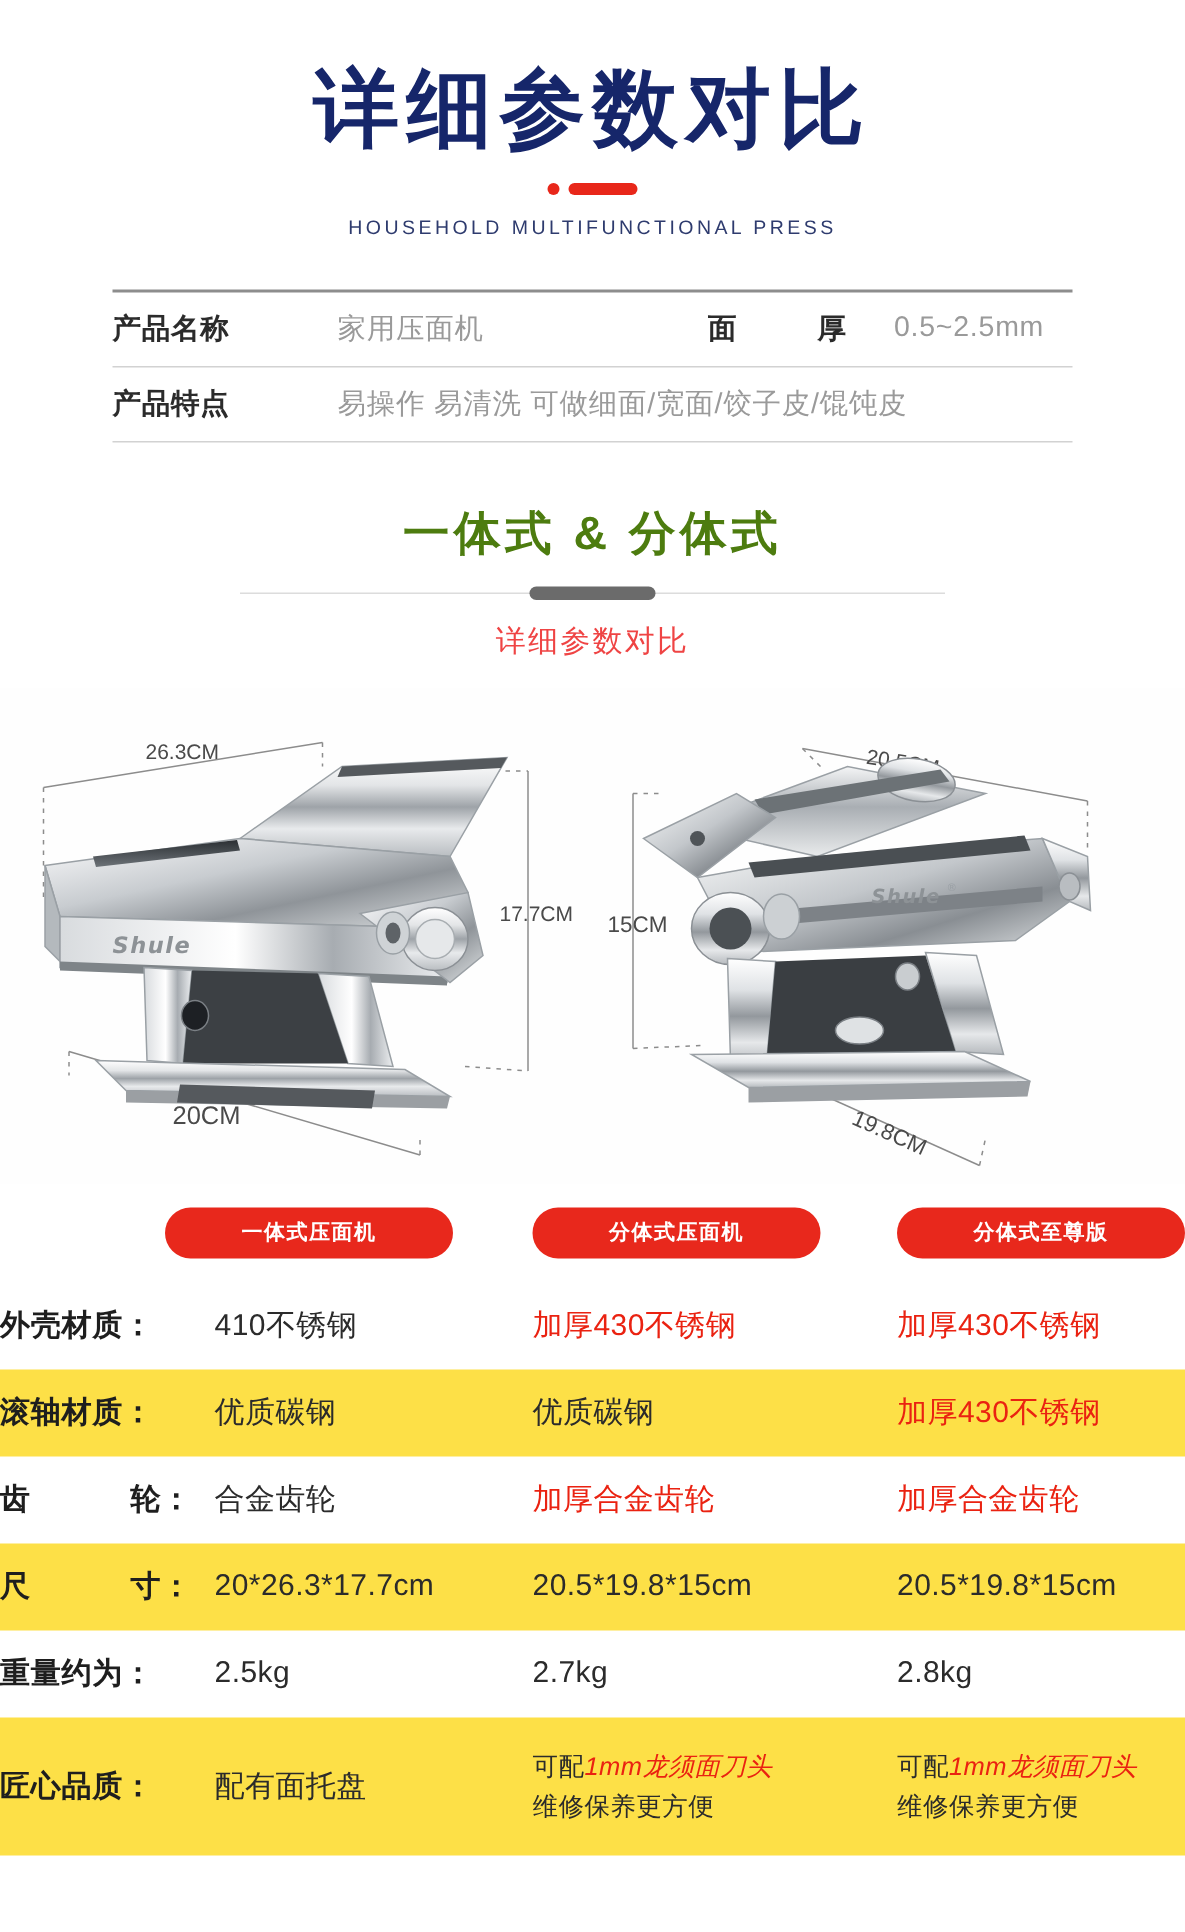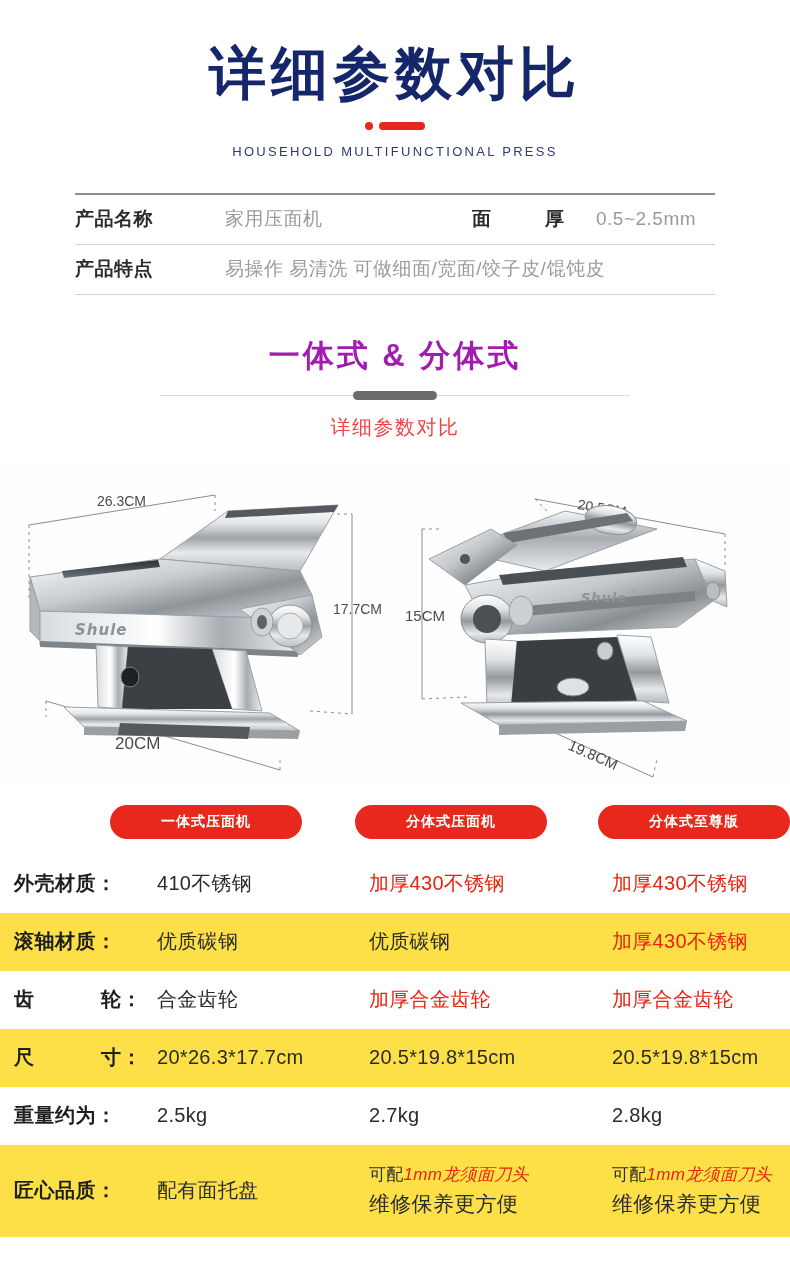--- a/index.html
+++ b/index.html
@@ -49,21 +49,21 @@
   .spec-value.wide { flex: 1; }
   .spec-label2 {
     font-size: 19px; font-weight: 700; color: #2b2b2b;
     width: 118px; flex: none;
     display: flex; justify-content: space-between;
   }
 
   
   .section { margin-top: 40px; text-align: center; }
   .section-title {
-    font-size: 31px; font-weight: 700; color: #a21caf; letter-spacing: 3px;
+    font-size: 31px; font-weight: 700; color: #4d7c0f; letter-spacing: 3px;
   }
   .divider-wrap {
     position: relative; width: 470px; height: 10px;
     margin: 14px auto 0;
   }
   .divider-line {
     position: absolute; top: 4px; left: 0; width: 100%; height: 1px;
     background: #dcdcdc;
   }
   .divider-knob {
@@ -88,34 +88,34 @@
     background: #e8281c; border-radius: 17px;
     color: #ffffff; font-size: 14px; font-weight: 700; letter-spacing: 1px;
     display: flex; align-items: center; justify-content: center;
   }
   .badge.b1 { left: 110px; width: 192px; }
   .badge.b2 { left: 355px; width: 192px; }
   .badge.b3 { left: 598px; width: 192px; border-top-right-radius: 17px; border-bottom-right-radius:17px; }
 
   
   .cmp { width: 790px; margin-top: 4px; }
-  .cmp-row { display: flex; align-items: center; height: 58px; padding-left: 14px; }
+  .cmp-row { display: flex; align-items: center; height: 58px; padding-left: 0; }
   .cmp-row.alt { background: #fde047; }
   .cmp-row.tall { height: 92px; align-items: center; }
   .cmp-label {
     width: 130px; flex: none;
     font-size: 20px; font-weight: 700; color: #1e1e1e; letter-spacing: 0.5px;
   }
   .cmp-label.justify { display: flex; justify-content: space-between; padding-right: 2px; }
   .cmp-cell { font-size: 20px; color: #2b2b2b; letter-spacing: 0.3px; }
   .cmp-cell.c1 { width: 225px; flex: none; padding-left: 13px; }
   .cmp-cell.c2 { width: 243px; flex: none; }
   .cmp-cell.c3 { flex: 1; }
   .cmp-cell.red { color: #ea2211; }
-  .cmp-cell .line2 { display: block; font-size: 21px; color: #2b2b2b; margin-top: 4px; }
+  .cmp-cell .line2 { display: block; font-size: 17px; color: #2b2b2b; margin-top: 4px; }
   .cmp-cell .line1 { display: block; font-size: 17px; color: #2b2b2b; }
   .cmp-cell .line1 .hl { color: #ea2211; font-style: italic; }
 </style>
 </head>
 <body>
 
 <div class="page">
 
   <div class="header">
     <div class="main-title">详细参数对比</div>

